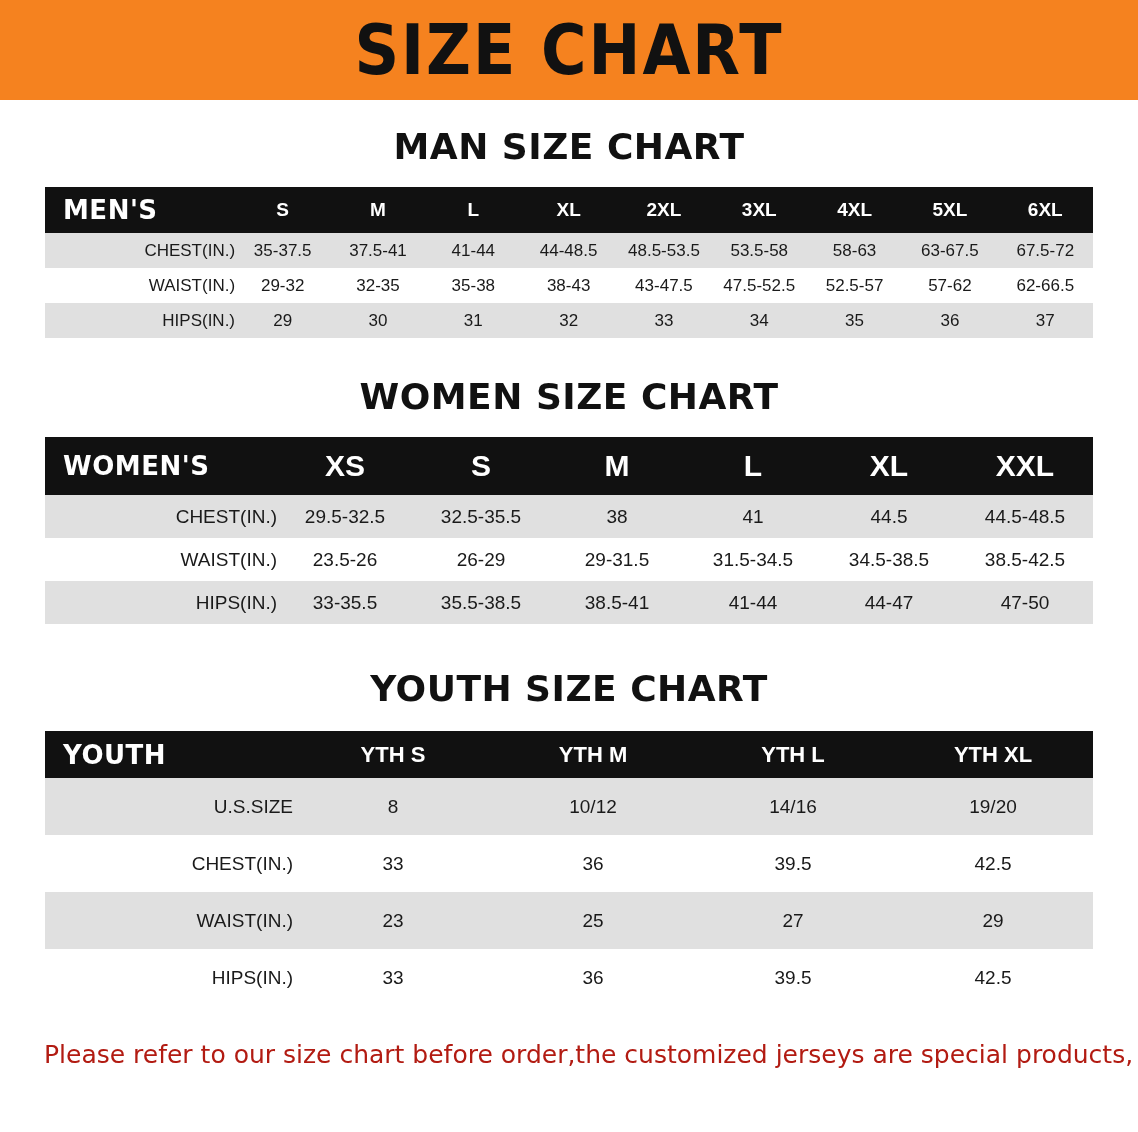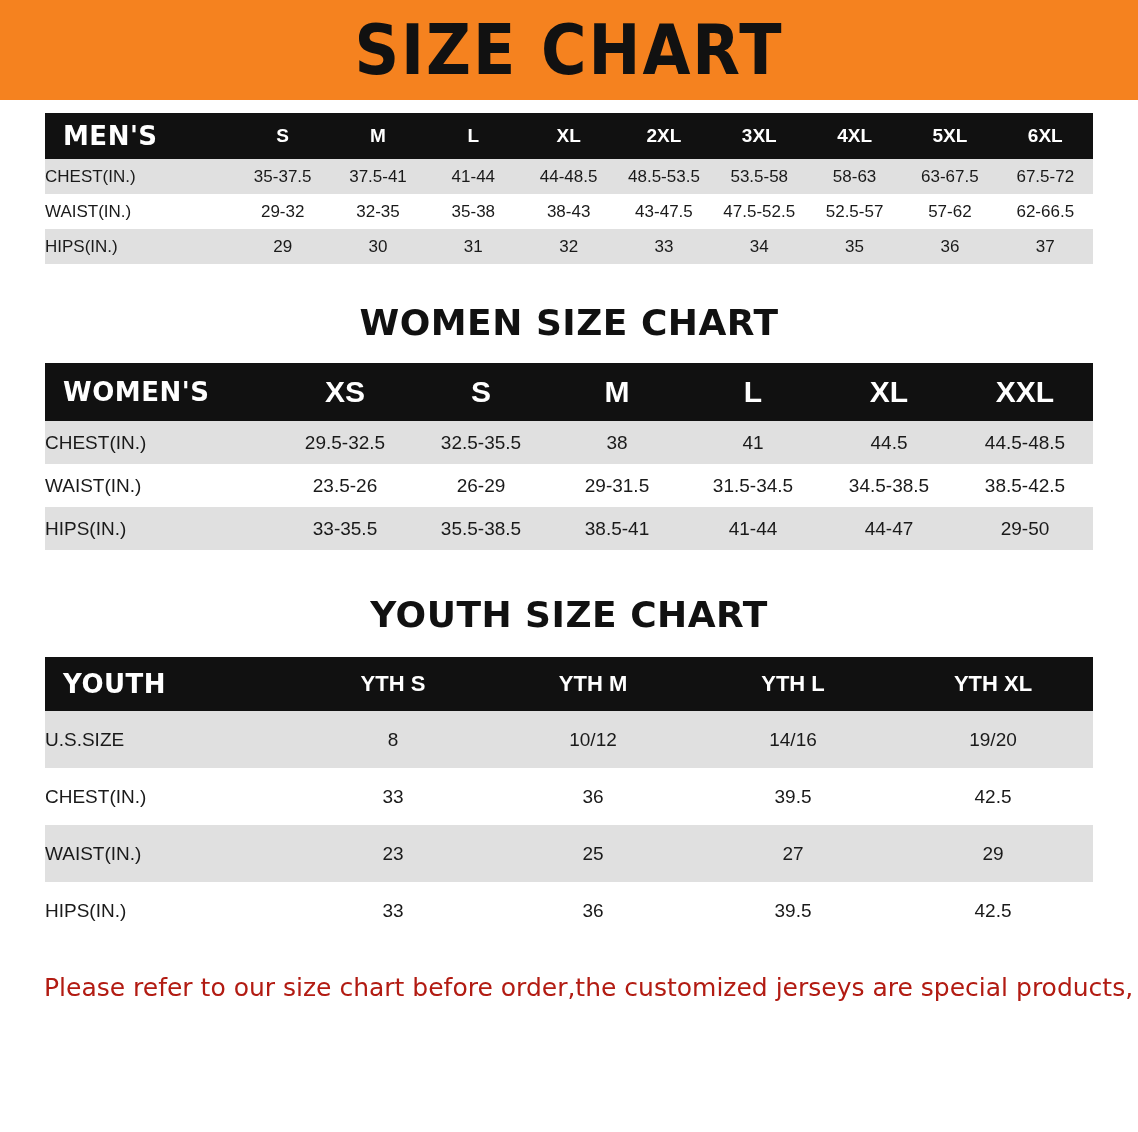--- a/index.html
+++ b/index.html
@@ -78,21 +78,21 @@
   }
   .hdr-row td.colhead {
     font-family: "Liberation Sans", sans-serif;
     font-weight: bold;
   }
   .body-row td {
     height: 35px;
     color: #1a1a1a;
   }
   .body-row td.rowlabel {
-    text-align: left;
+    text-align: right;
     color: #1a1a1a;
   }
   .shade-a td { background: #e0e0e0; }
   .shade-b td { background: #ffffff; }
 
   
   #men-table { width: 1048px; }
   #men-table .hdr-row td.rowlabel { font-size: 26px; }
   #men-table .hdr-row td.colhead { font-size: 19px; }
   #men-table .body-row td { font-size: 17px; }
@@ -105,21 +105,21 @@
   #women-table .hdr-row td.colhead { font-size: 30px; }
   #women-table .body-row td { font-size: 19px; }
   #women-table .hdr-row td { height: 58px; }
   #women-table .body-row td { height: 43px; }
 
   
   #youth-table { width: 1048px; }
   #youth-table .hdr-row td.rowlabel { font-size: 26px; }
   #youth-table .hdr-row td.colhead { font-size: 22px; text-align: center; }
   #youth-table .body-row td { font-size: 19px; }
-  #youth-table .hdr-row td { height: 54px; }
+  #youth-table .hdr-row td { height: 47px; }
   #youth-table .body-row td { height: 57px; }
 
   
   .footer-note {
     margin: 32px 44px 0 44px;
     color: #b21b12;
     font-family: "DejaVu Sans", sans-serif;
     font-size: 25px;
     line-height: 1.35;
     text-align: left;
@@ -128,20 +128,21 @@
 </style>
 </head>
 <body>
 
 <div class="page">
 
   <div class="header-band" style="background: rgb(245, 130, 31);">
     <div class="header-title">SIZE CHART</div>
   </div>
 
+  <div class="section-title title-man">MAN SIZE CHART</div>
   <table class="size-table" id="men-table">
     <colgroup>
       <col style="width:190px">
       <col span="9" style="width:95.3px">
     </colgroup>
     <tbody>
         <tr class="hdr-row">
           <td class="rowlabel">MEN'S</td>
           <td class="colhead">S</td>
           <td class="colhead">M</td>
@@ -226,21 +227,21 @@
           <td>34.5-38.5</td>
           <td>38.5-42.5</td>
         </tr>
         <tr class="body-row shade-a">
           <td class="rowlabel">HIPS(IN.)</td>
           <td>33-35.5</td>
           <td>35.5-38.5</td>
           <td>38.5-41</td>
           <td>41-44</td>
           <td>44-47</td>
-          <td>29-50</td>
+          <td>47-50</td>
         </tr>
       </tbody>
   </table>
 
   <div class="section-title title-youth">YOUTH SIZE CHART</div>
   <table class="size-table" id="youth-table">
     <colgroup>
       <col style="width:248px">
       <col span="4" style="width:200px">
     </colgroup>

